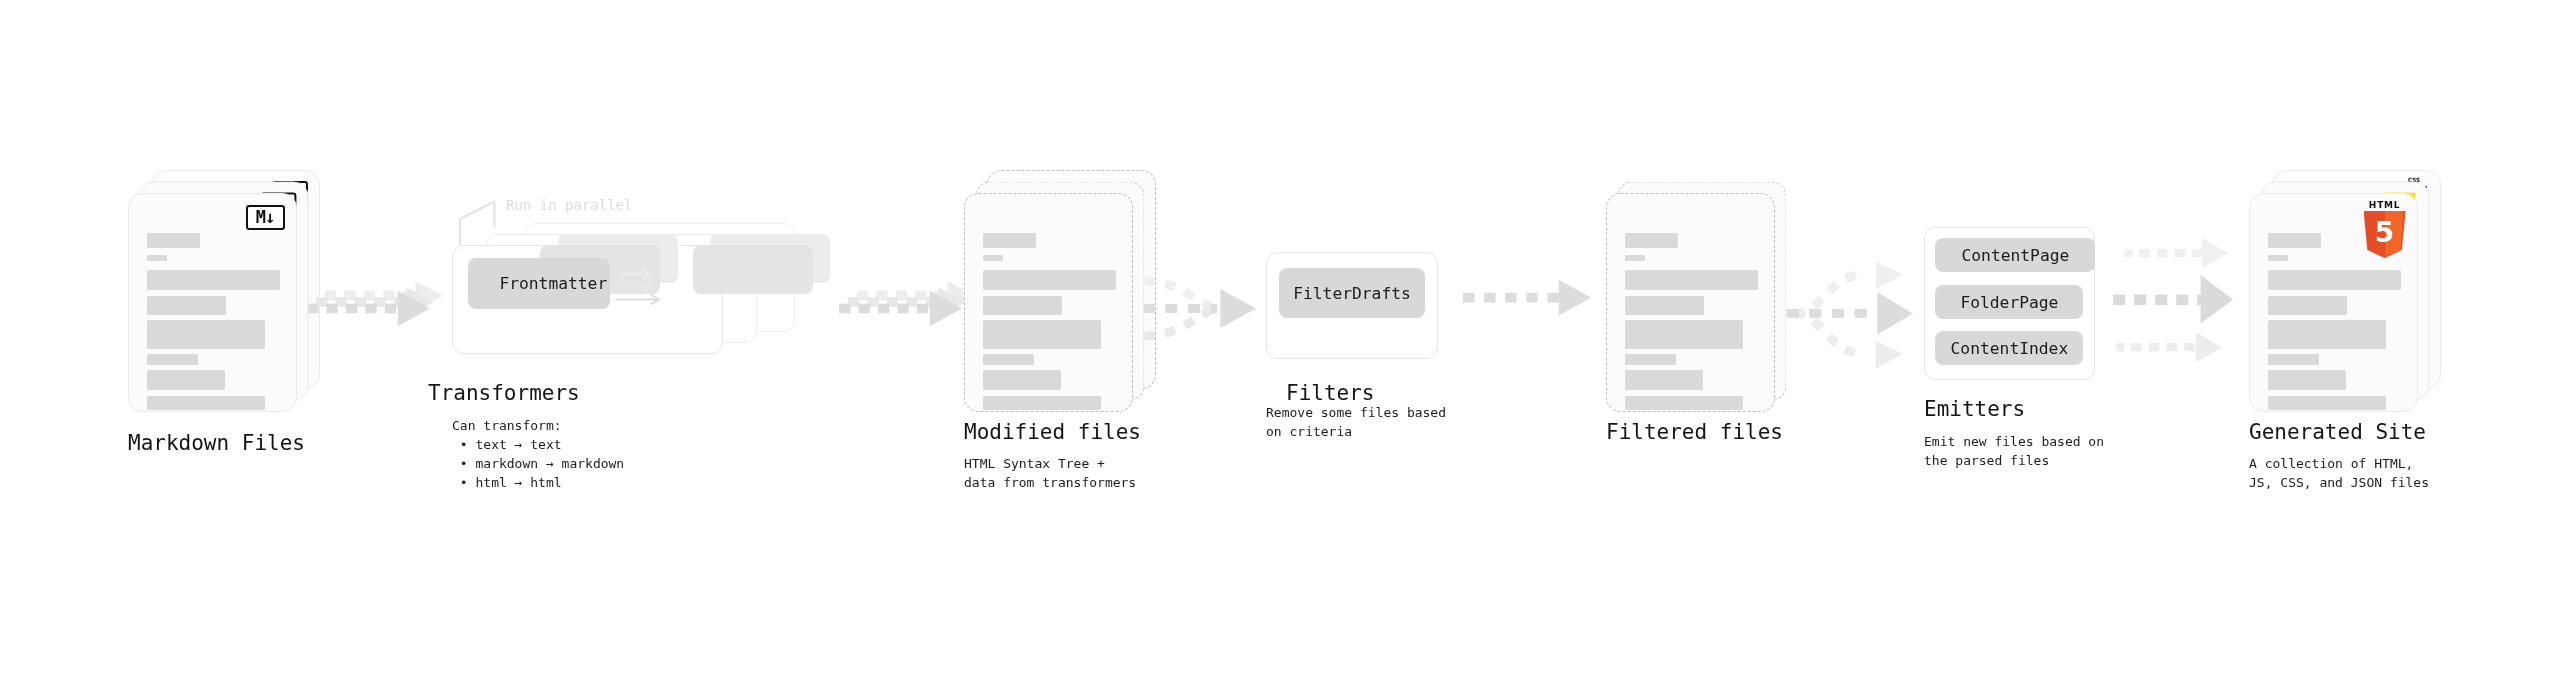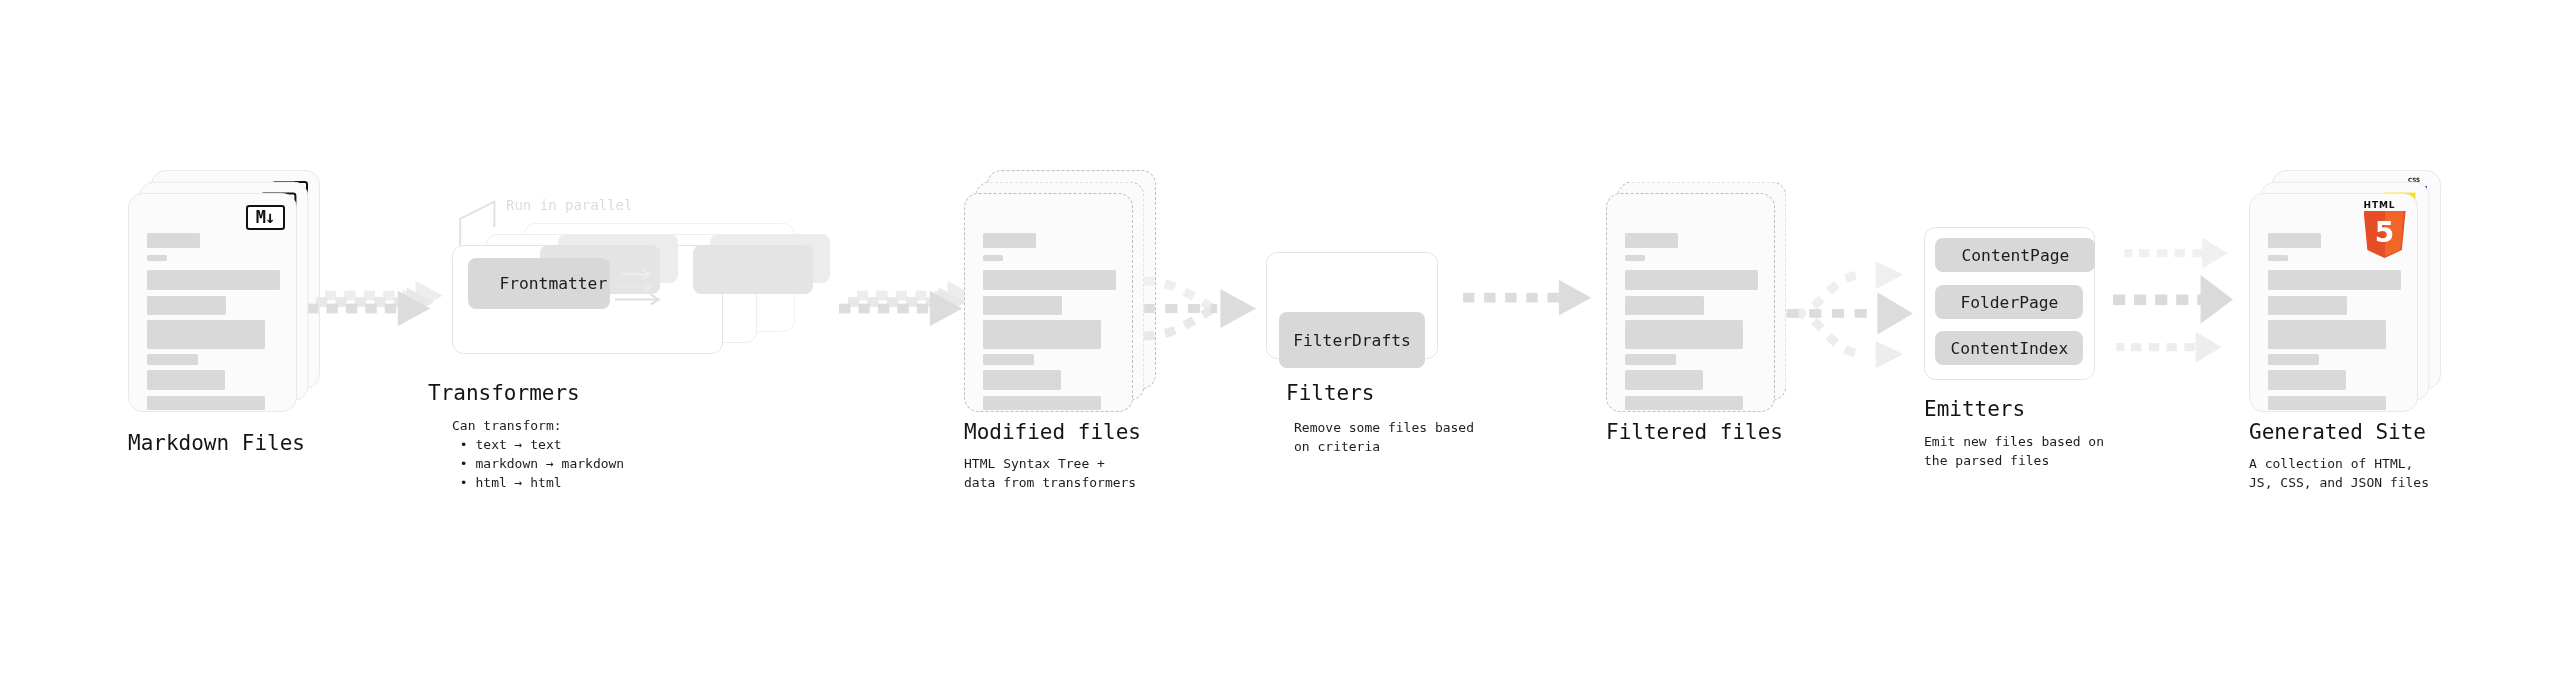--- a/index.html
+++ b/index.html
@@ -39,21 +39,21 @@
     background:#fff;
     display:flex;align-items:center;justify-content:center;
     font-weight:bold;color:#111;
     letter-spacing:-0.8px;
     line-height:1;
   }
   
   .h5{position:absolute;width:42px;}
   .h5 .h5txt{
     font-size:9px;font-weight:bold;color:#111;letter-spacing:0.8px;
-    line-height:1;margin-bottom:1.6px;
+    text-align:center;line-height:1;margin-bottom:1.6px;
     font-family:"DejaVu Sans","Liberation Sans",sans-serif;
   }
   .h5 .shield{
     position:relative;width:42px;height:47px;
     background:#e44d26;
     clip-path:polygon(0% 0%,100% 0%,91% 83%,50% 100%,9% 83%);
   }
   .h5 .shield:before{
     content:"";position:absolute;left:50%;top:0;width:45%;height:100%;
     background:#f16529;
@@ -263,26 +263,26 @@
         <path d="M10 28 C48 28 70 48 96 62" stroke="#efefef" stroke-dasharray="13 13"></path>
         <path d="M10 96 C48 96 70 76 96 62" stroke="#e8e8e8" stroke-dasharray="13 13"></path>
         <path d="M8 62 L100 62" stroke="#dcdcdc" stroke-dasharray="15 13"></path>
       </g>
       <path d="M104 38 L148 62 L104 86 Z" fill="#dcdcdc"></path>
     </svg>
   </div>
 
   <div class="node" style="left:1266px;top:252px;">
     <div class="box" style="left:0;top:0;width:172px;height:107px;"></div>
-    <div class="chip" style="left:13px;top:16.3px;width:146px;height:56px;margin-top:44px;">
+    <div class="chip" style="left:13px;top:16.3px;width:146px;height:50px;">
       <span>FilterDrafts</span>
     </div>
   </div>
   <div class="title" style="left:1286px;top:381px;">Filters</div>
-  <div class="sub" style="left:1266px;top:419px;margin-left:28px;">Remove some files based
+  <div class="sub" style="left:1266px;top:404px;">Remove some files based
 on criteria</div>
 
   <div class="node" style="left:1463px;top:278px;">
     <svg width="138" height="49" viewBox="0 0 170 60">
       <g fill="#dcdcdc">
         <rect x="0" y="18" width="14" height="12"></rect>
           <rect x="26" y="18" width="14" height="12"></rect>
         <rect x="52" y="18" width="14" height="12"></rect>
           <rect x="78" y="18" width="14" height="12"></rect>
         <rect x="104" y="18" width="14" height="12"></rect>

